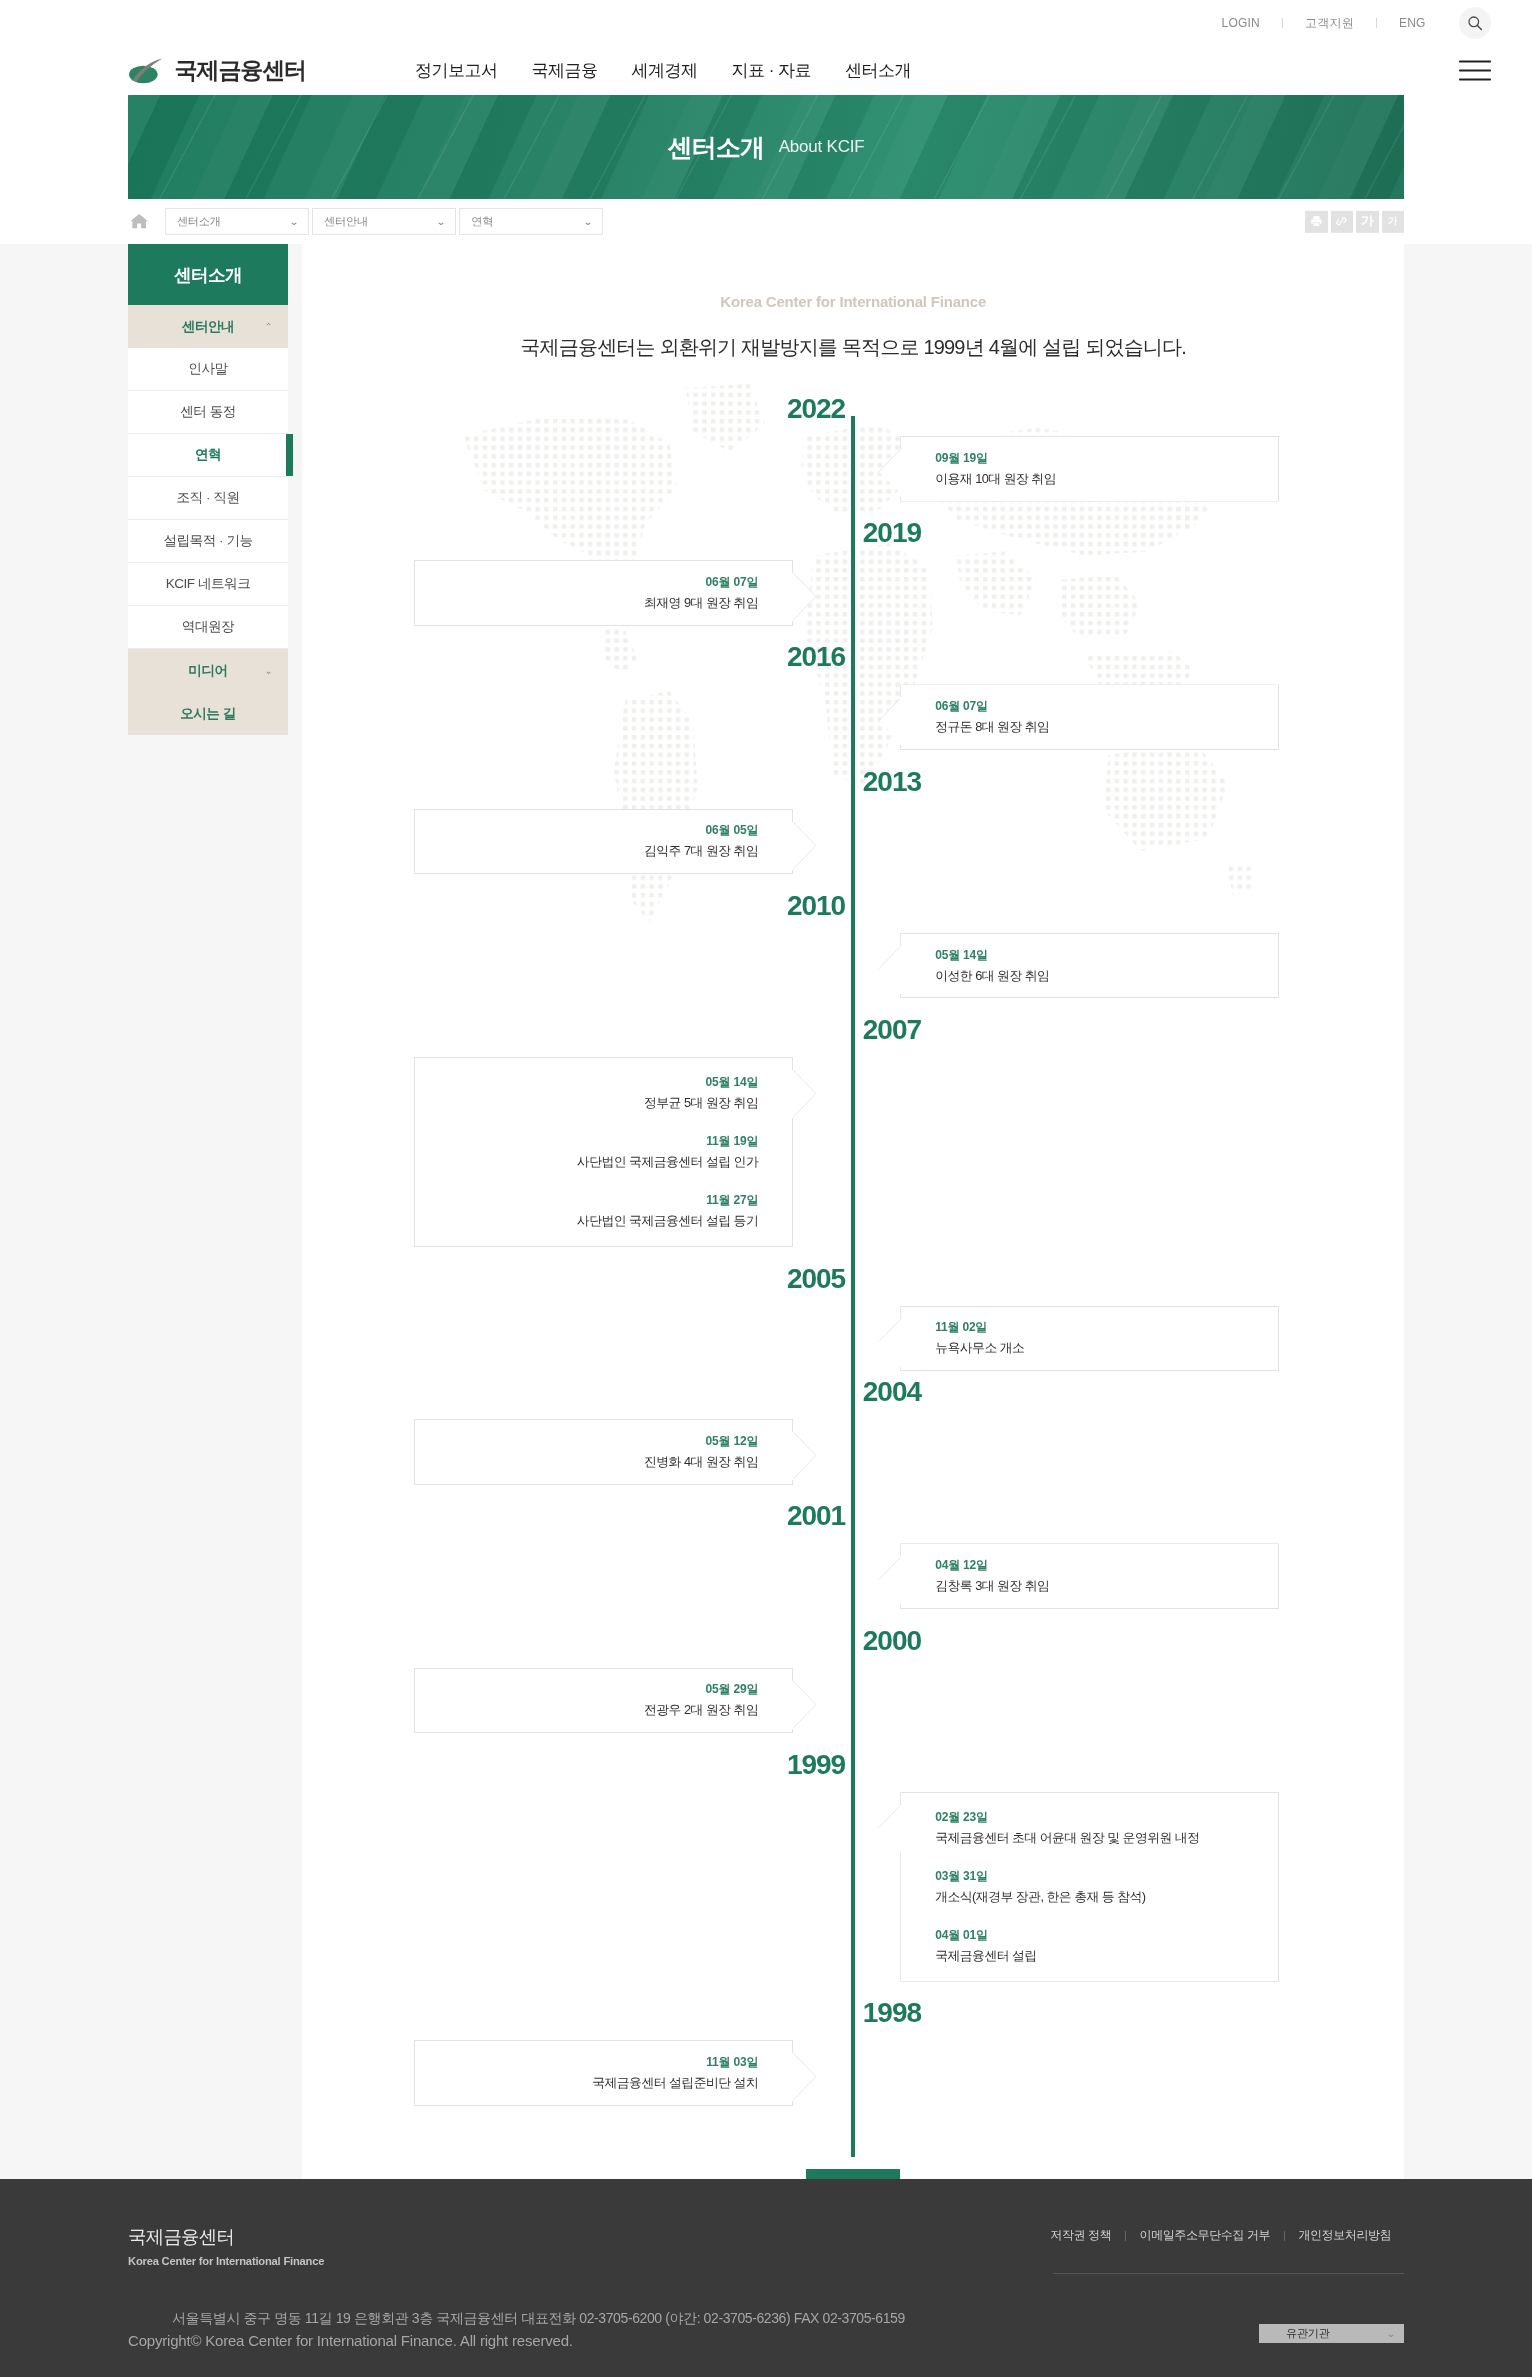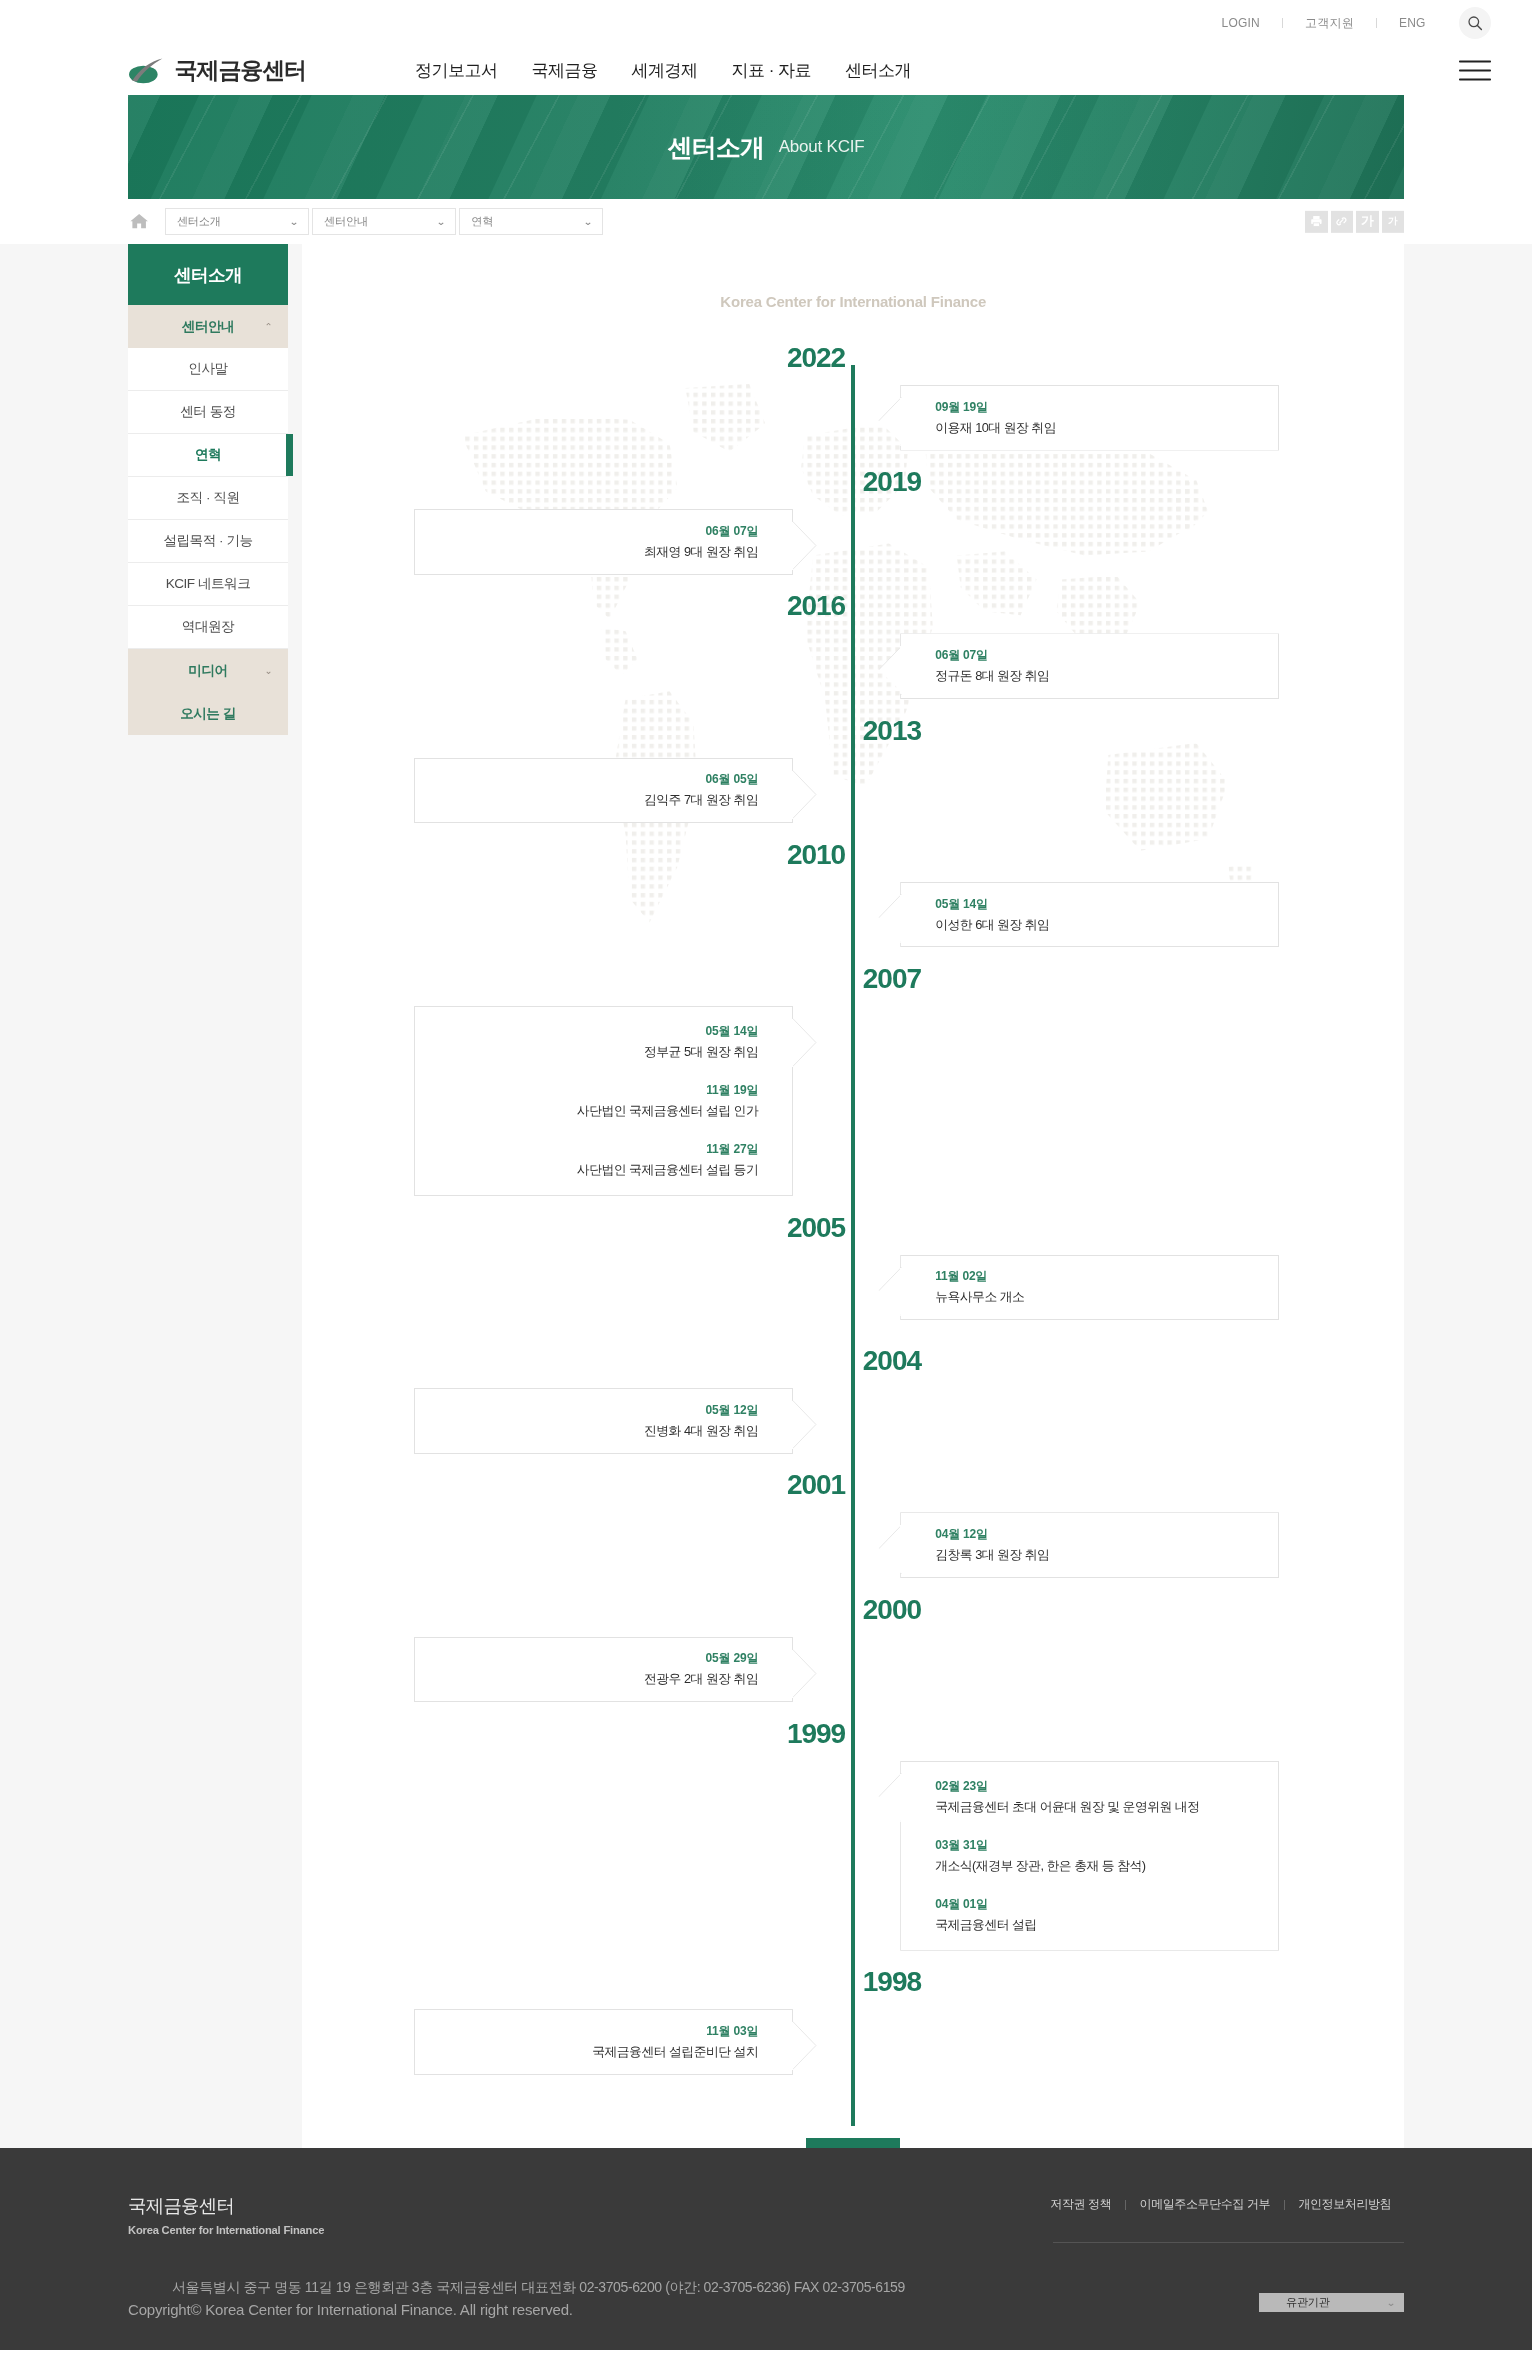--- a/index.html
+++ b/index.html
@@ -390,20 +390,21 @@
           <path d="M850 520 L960 505 L1000 555 L975 625 L890 640 L845 590 Z"></path>
 
           <path d="M1000 660 L1030 655 L1035 690 L1005 695 Z"></path>
 
           <path d="M930 185 L960 175 L975 215 L950 240 L930 215 Z"></path>
         </g>
       </svg>
 
       <div class="content-inner">
         <div class="kcif-eyebrow">Korea Center for International Finance</div>
+        <div class="intro-line">국제금융센터는 외환위기 재발방지를 목적으로 1999년 4월에 설립 되었습니다.</div>
 
         <div class="timeline">
           <div class="axis"></div>
           <div class="axis-end"></div>
 
           <div class="tl-row" style="padding-top:0;">
             <div class="year left">2022</div>
             <div style="height:41px"></div>
             <div class="card right">
               <div class="card-body">
@@ -536,21 +537,21 @@
               </div>
             <span class="notch" style="left: -24px;">
                   <svg width="25" height="49" viewBox="0 0 31 62">
                     <path d="M30.5 0.5 L1 31 L30.5 61.5" fill="#fff" stroke="#e2e2e2" stroke-width="1"></path>
                   </svg>
                 </span>
                 <span style="position: absolute; top: 12px; width: 1.6px; height: 48px; background: rgb(255, 255, 255); left: -0.8px;"></span>
               </div>
           </div>
 
-          <div class="tl-row" style="margin-top:27px;">
+          <div class="tl-row" style="margin-top:7px;">
             <div class="year right">2004</div>
             <div style="height:41px"></div>
             <div class="card left">
               <div class="card-body">
                 <div class="ev">
                   <div class="ev-date">05월 12일</div>
                   <div class="ev-text">진병화 4대 원장 취임</div>
                 </div>
               </div>
             <span class="notch" style="right: -24px;">

